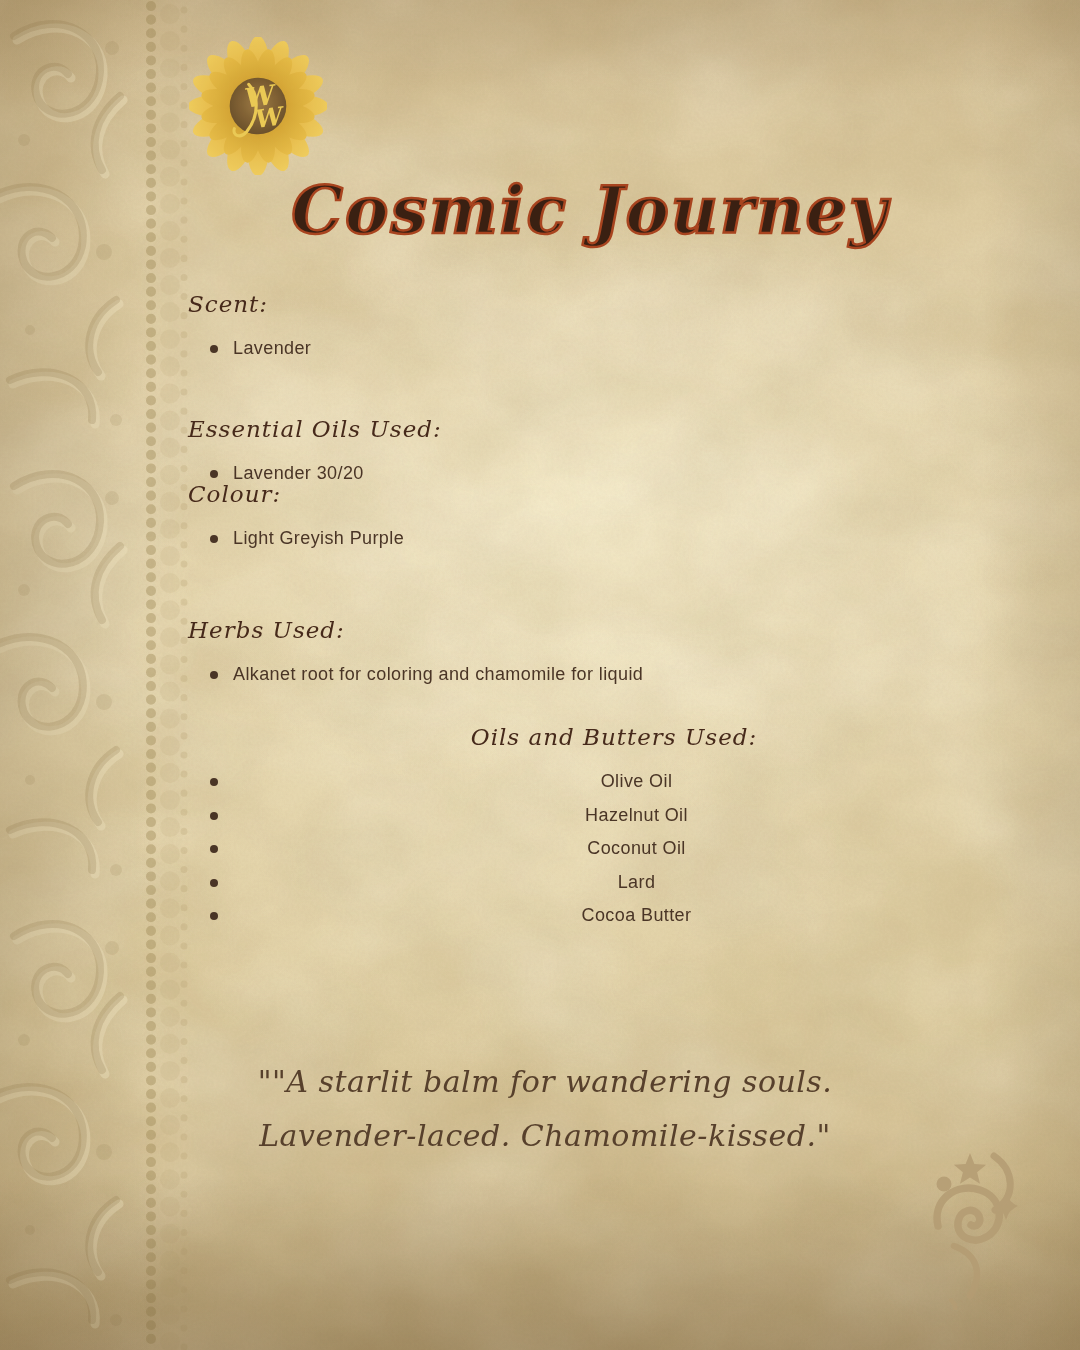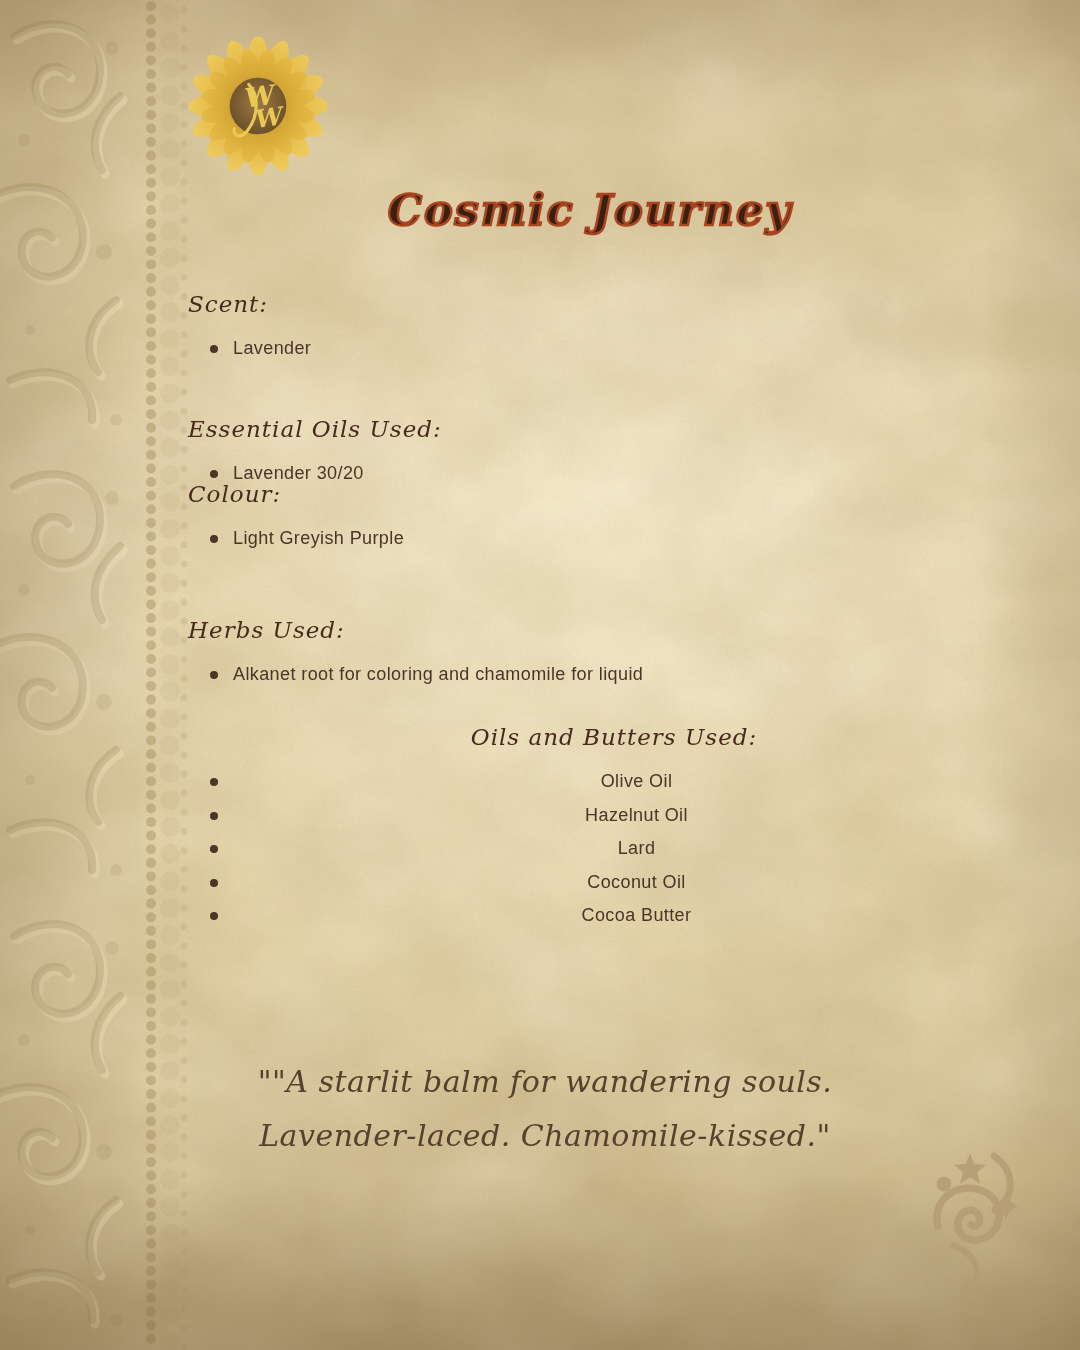--- a/index.html
+++ b/index.html
@@ -23,21 +23,21 @@
       linear-gradient(to left, rgba(125,100,60,0.18), rgba(125,100,60,0) 9%),
       linear-gradient(to top, rgba(100,78,45,0.32), rgba(100,78,45,0) 13%),
       linear-gradient(to bottom, rgba(125,100,60,0.16), rgba(125,100,60,0) 7%);
   }
   .logo { position:absolute; left:189px; top:37px; width:138px; height:138px; opacity:0.93; }
   .title {
     position:absolute; top:166px; left:100px; right:0;
     text-align:center;
     font-family:"DejaVu Serif", serif;
     font-style:italic; font-weight:bold;
-    font-size:43px; line-height:88px; letter-spacing:2px;
+    font-size:65px; line-height:88px; letter-spacing:2px;
     color:#3a2012;
     -webkit-text-stroke:2.5px #a8441f;
     text-shadow: 0 0 1px #a8441f;
   }
   .content { position:absolute; left:188px; right:40px; top:0; }
   .sec { position:absolute; left:0; right:0; }
   .sec-0 { top:281px; } .sec-1 { top:394px;margin-top:12px; } .sec-2 { top:471px; }
   .sec-3 { top:607px; } .sec-4 { top:714px;text-align:center; }
   .sec h2 {
     font-family:"DejaVu Serif", serif;
@@ -228,22 +228,22 @@
       <ul>
         <li>Alkanet root for coloring and chamomile for liquid</li>
       </ul>
     </section>
 
     <section class="sec sec-4">
       <h2>Oils and Butters Used:</h2>
       <ul>
         <li>Olive Oil</li>
         <li>Hazelnut Oil</li>
+        <li>Coconut Oil</li>
         <li>Lard</li>
-        <li>Coconut Oil</li>
         <li>Cocoa Butter</li>
       </ul>
     </section>
 
   </main>
 
   <div class="quote">
     <div class="q1">""A starlit balm for wandering souls.</div>
     <div class="q2">Lavender-laced. Chamomile-kissed."</div>
   </div>

